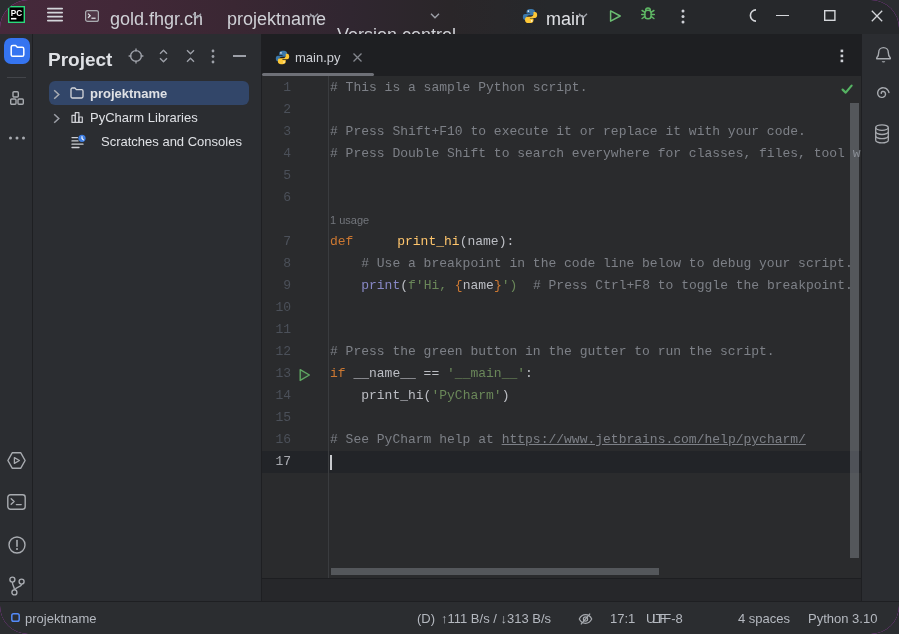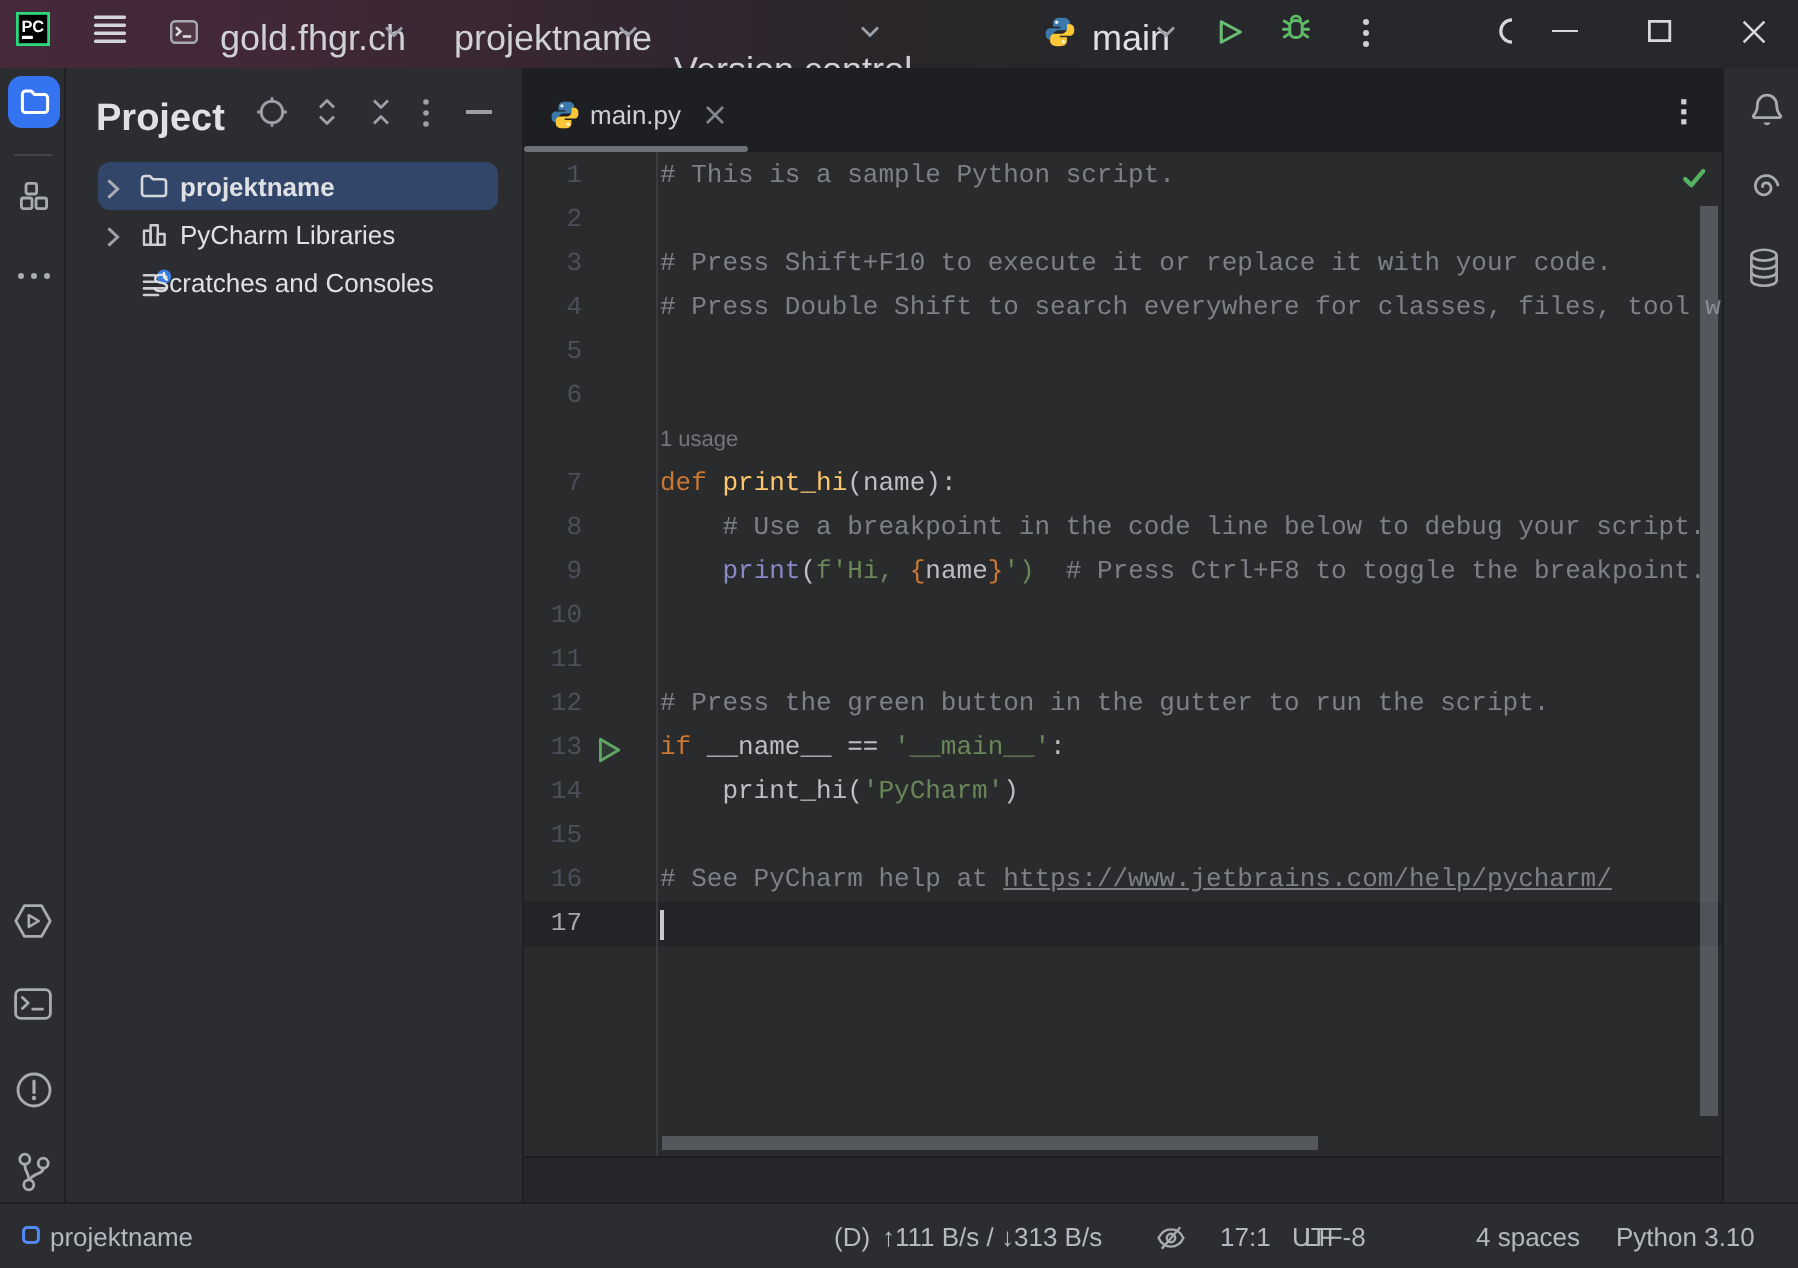--- a/index.html
+++ b/index.html
@@ -1,17 +1,17 @@
 <!DOCTYPE html>
 <html><head>
 <meta charset="utf-8">
 <style>
   html,body{margin:0;padding:0;background:#2B2D30;}
   #root{position:relative;width:899px;height:634px;overflow:hidden;background:#d946ef;
-        font-family:"Liberation Sans",sans-serif;}
+        font-family:"Liberation Sans",sans-serif;border-radius:28px;}
   .abs{position:absolute;}
   svg{display:block;overflow:visible;}
   .t{position:absolute;font-size:18px;color:#CFD1D6;white-space:pre;}
   
   #titlebar{position:absolute;left:0;top:0;width:899px;height:34px;
     background:linear-gradient(90deg,#46293B 0%,#422838 13%,#3A2733 26%,#302630 39%,#2A2629 50%,#26282B 61%,#26282B 100%);}
   
   #stripe{position:absolute;left:0;top:34px;width:32px;height:567px;background:#2B2D31;border-right:1px solid #1E1F22;}
   
   #panel{position:absolute;left:33px;top:34px;width:228px;height:567px;background:#2B2D31;border-right:1px solid #1E1F22;}
@@ -20,21 +20,21 @@
   
   #editor{position:absolute;left:262px;top:76px;width:599px;height:502px;background:#2A2B2D;overflow:hidden;}
   #belowstrip{position:absolute;left:262px;top:578px;width:599px;height:23px;background:#26272A;border-top:1px solid #1D1E21;}
   
   #rstripe{position:absolute;left:861px;top:34px;width:38px;height:567px;background:#2B2D31;border-left:1px solid #1E1F22;box-sizing:border-box;}
   
   #status{position:absolute;left:0;top:601px;width:899px;height:33px;background:#2B2D30;border-top:1px solid #1E1F22;box-sizing:border-box;}
   #status .s{position:absolute;top:9px;font-size:13px;color:#B4B8BF;white-space:pre;}
   
   pre{margin:0;font-family:"Liberation Mono",monospace;font-size:13px;line-height:22px;}
-  .cm{color:#7D8087;} .kw{color:#CC7832;} .fn{color:#FFC66D;} .st{color:#6A8759;}
+  .cm{color:#7D8087;} .kw{color:#CC7832;} .fn{color:#FFC66D;margin-left:36px;} .st{color:#6A8759;}
   .bi{color:#8888C6;} .br{color:#CC7832;} .u{text-decoration:underline;}
   #gut{position:absolute;left:0;top:1px;width:29px;text-align:right;color:#4B5059;}
   #code{position:absolute;left:68px;top:1px;color:#BCBEC4;}
 </style>
 </head>
 <body>
 <div id="root">
   <div id="titlebar">
 
     <svg class="abs" style="left:8px;top:6px;" width="17" height="17" viewBox="0 0 17 17">
@@ -205,21 +205,21 @@
     <svg class="abs" style="left:38px;top:101px;" width="15" height="14" viewBox="0 0 15 14">
       <g stroke="#CDCFD4" stroke-width="1.3" stroke-linecap="round">
         <path d="M1 2.6 L6.5 2.6"></path>
         <path d="M1 5.9 L7 5.9"></path>
         <path d="M1 9.2 L12 9.2"></path>
         <path d="M1 12.5 L8 12.5"></path>
       </g>
       <circle cx="11" cy="3.3" r="3.6" fill="#3E7DE0"></circle>
       <path d="M11 1.5 L11 3.5 L12.4 4.9" stroke="#FFFFFF" stroke-width="1.1" fill="none" stroke-linecap="round"></path>
     </svg>
-    <span class="abs" style="left:43px;top:100px;font-size:13px;color:#DFE1E5;">Scratches and Consoles</span>
+    <span class="abs" style="left:68px;top:100px;font-size:13px;color:#DFE1E5;">Scratches and Consoles</span>
   </div>
   <div id="tabbar">
     <svg class="abs" style="left:13px;top:16px;" width="15" height="15" viewBox="0 0 16 16">
       <path d="M7.95 0.9 C5.9 0.9 4.55 1.85 4.55 3.5 L4.55 5.4 L8.1 5.4 L8.1 6.1 L3.1 6.1 C1.5 6.1 0.85 7.35 0.85 9 C0.85 10.65 1.5 11.9 3.1 11.9 L4.5 11.9 L4.5 9.9 C4.5 8.3 5.8 7.15 7.35 7.15 L10.6 7.15 C11.9 7.15 12.95 6.15 12.95 4.85 L12.95 3.5 C12.95 1.85 11.3 0.9 9.65 0.9 Z" fill="#3C78AA"></path>
       <circle cx="6.35" cy="3.1" r="0.85" fill="#E8F0F7"></circle>
       <path d="M8.05 15.1 C10.1 15.1 11.45 14.15 11.45 12.5 L11.45 10.6 L7.9 10.6 L7.9 9.9 L12.9 9.9 C14.5 9.9 15.15 8.65 15.15 7 C15.15 5.35 14.5 4.1 12.9 4.1 L11.5 4.1 L11.5 6.1 C11.5 7.7 10.2 8.85 8.65 8.85 L5.4 8.85 C4.1 8.85 3.05 9.85 3.05 11.15 L3.05 12.5 C3.05 14.15 4.7 15.1 6.35 15.1 Z" fill="#FCC737"></path>
       <circle cx="9.65" cy="12.9" r="0.85" fill="#FDF3D7"></circle>
     </svg>
     <span class="abs" style="left:33px;top:16px;font-size:13px;color:#CED0D6;">main.py</span>
     <svg class="abs" style="left:90px;top:18px;" width="11" height="11" viewBox="0 0 11 11">

